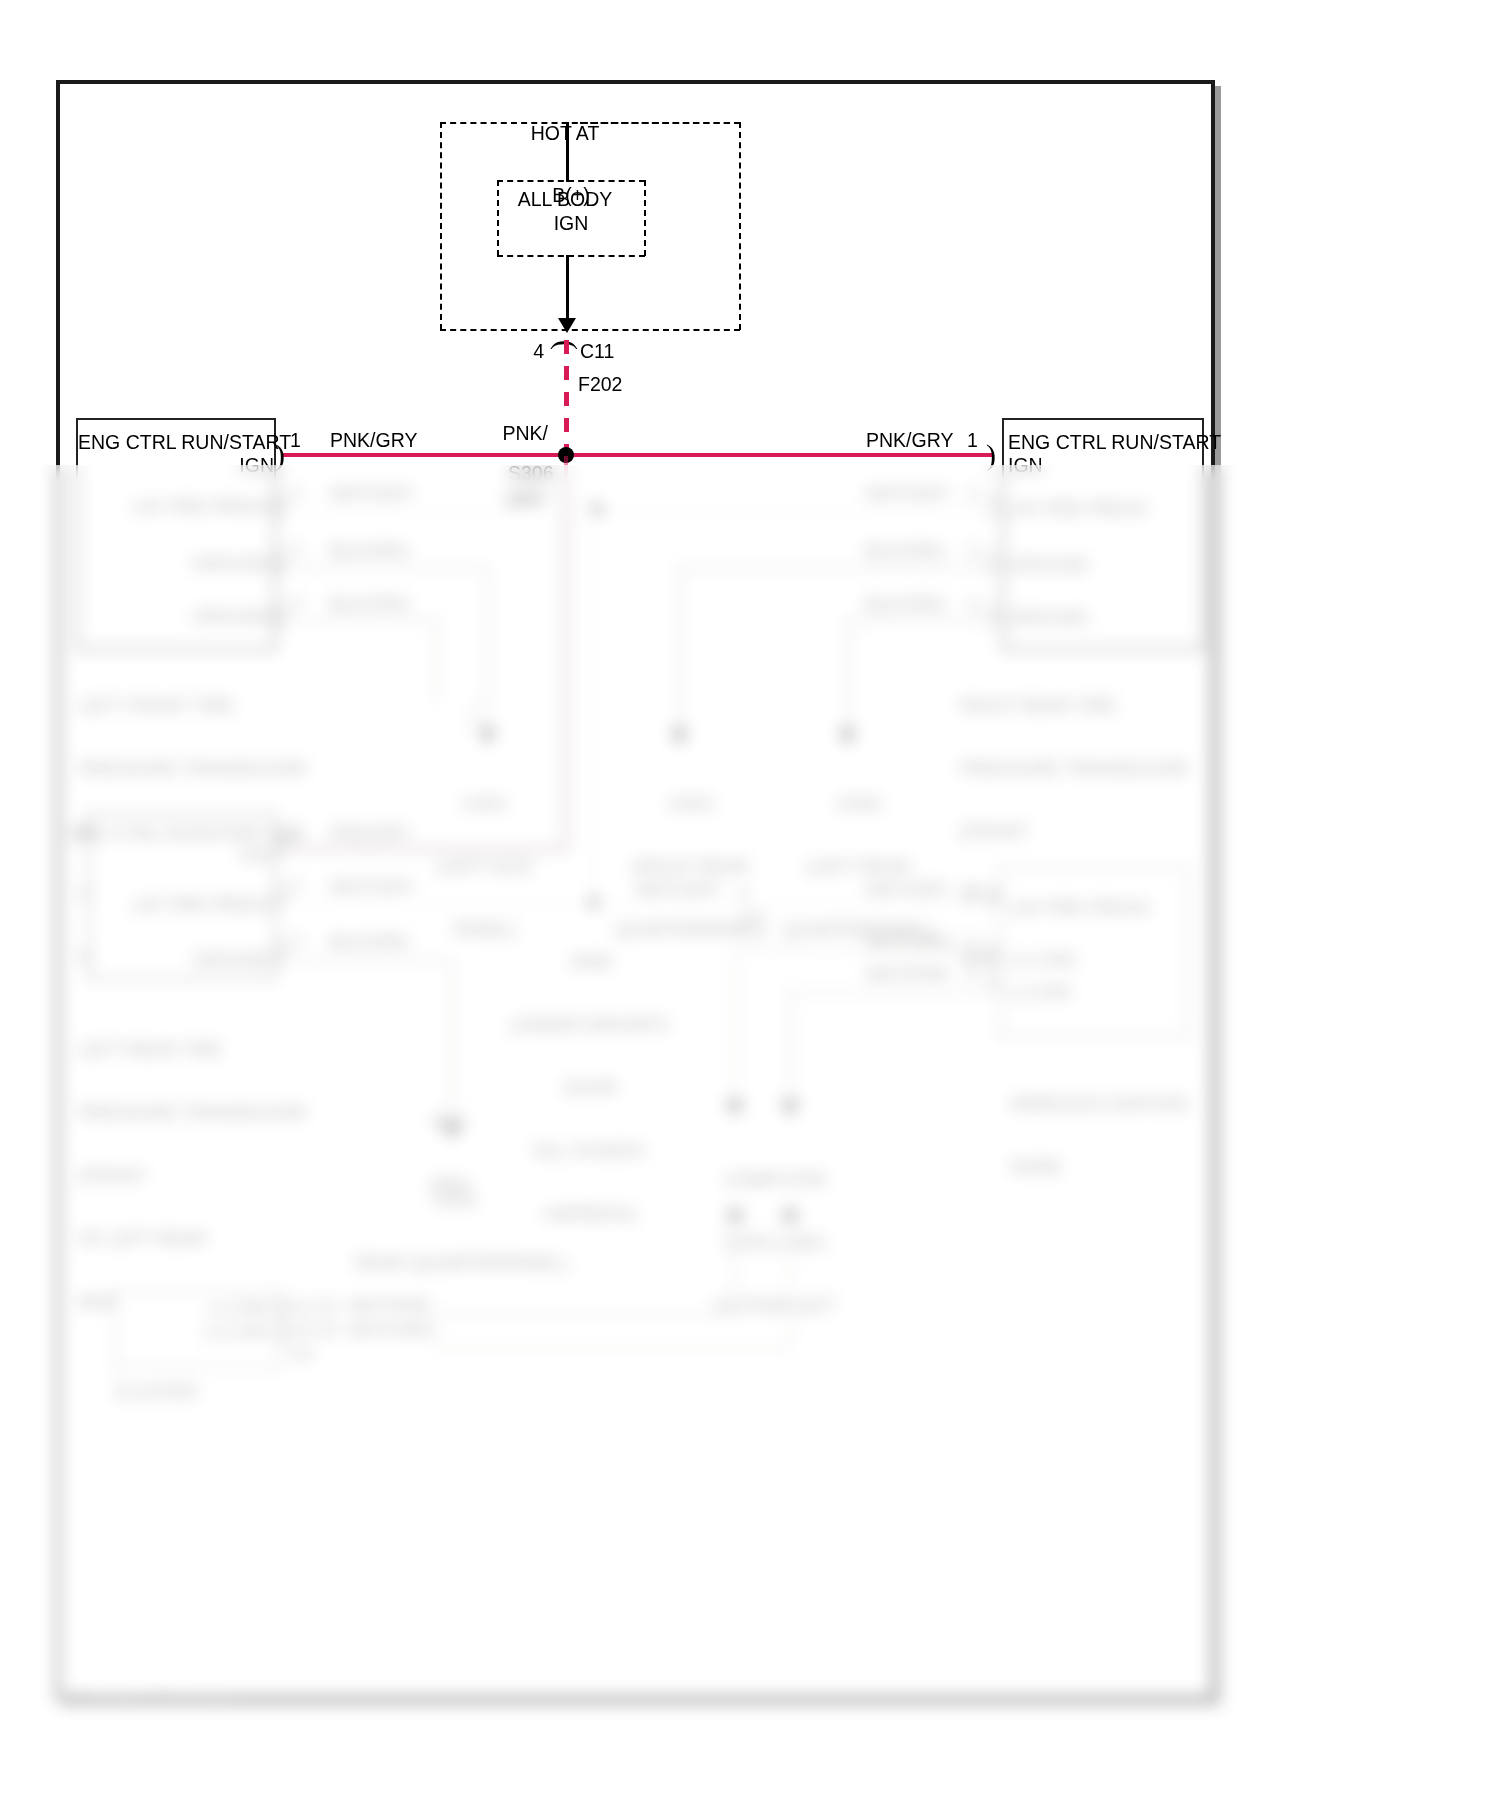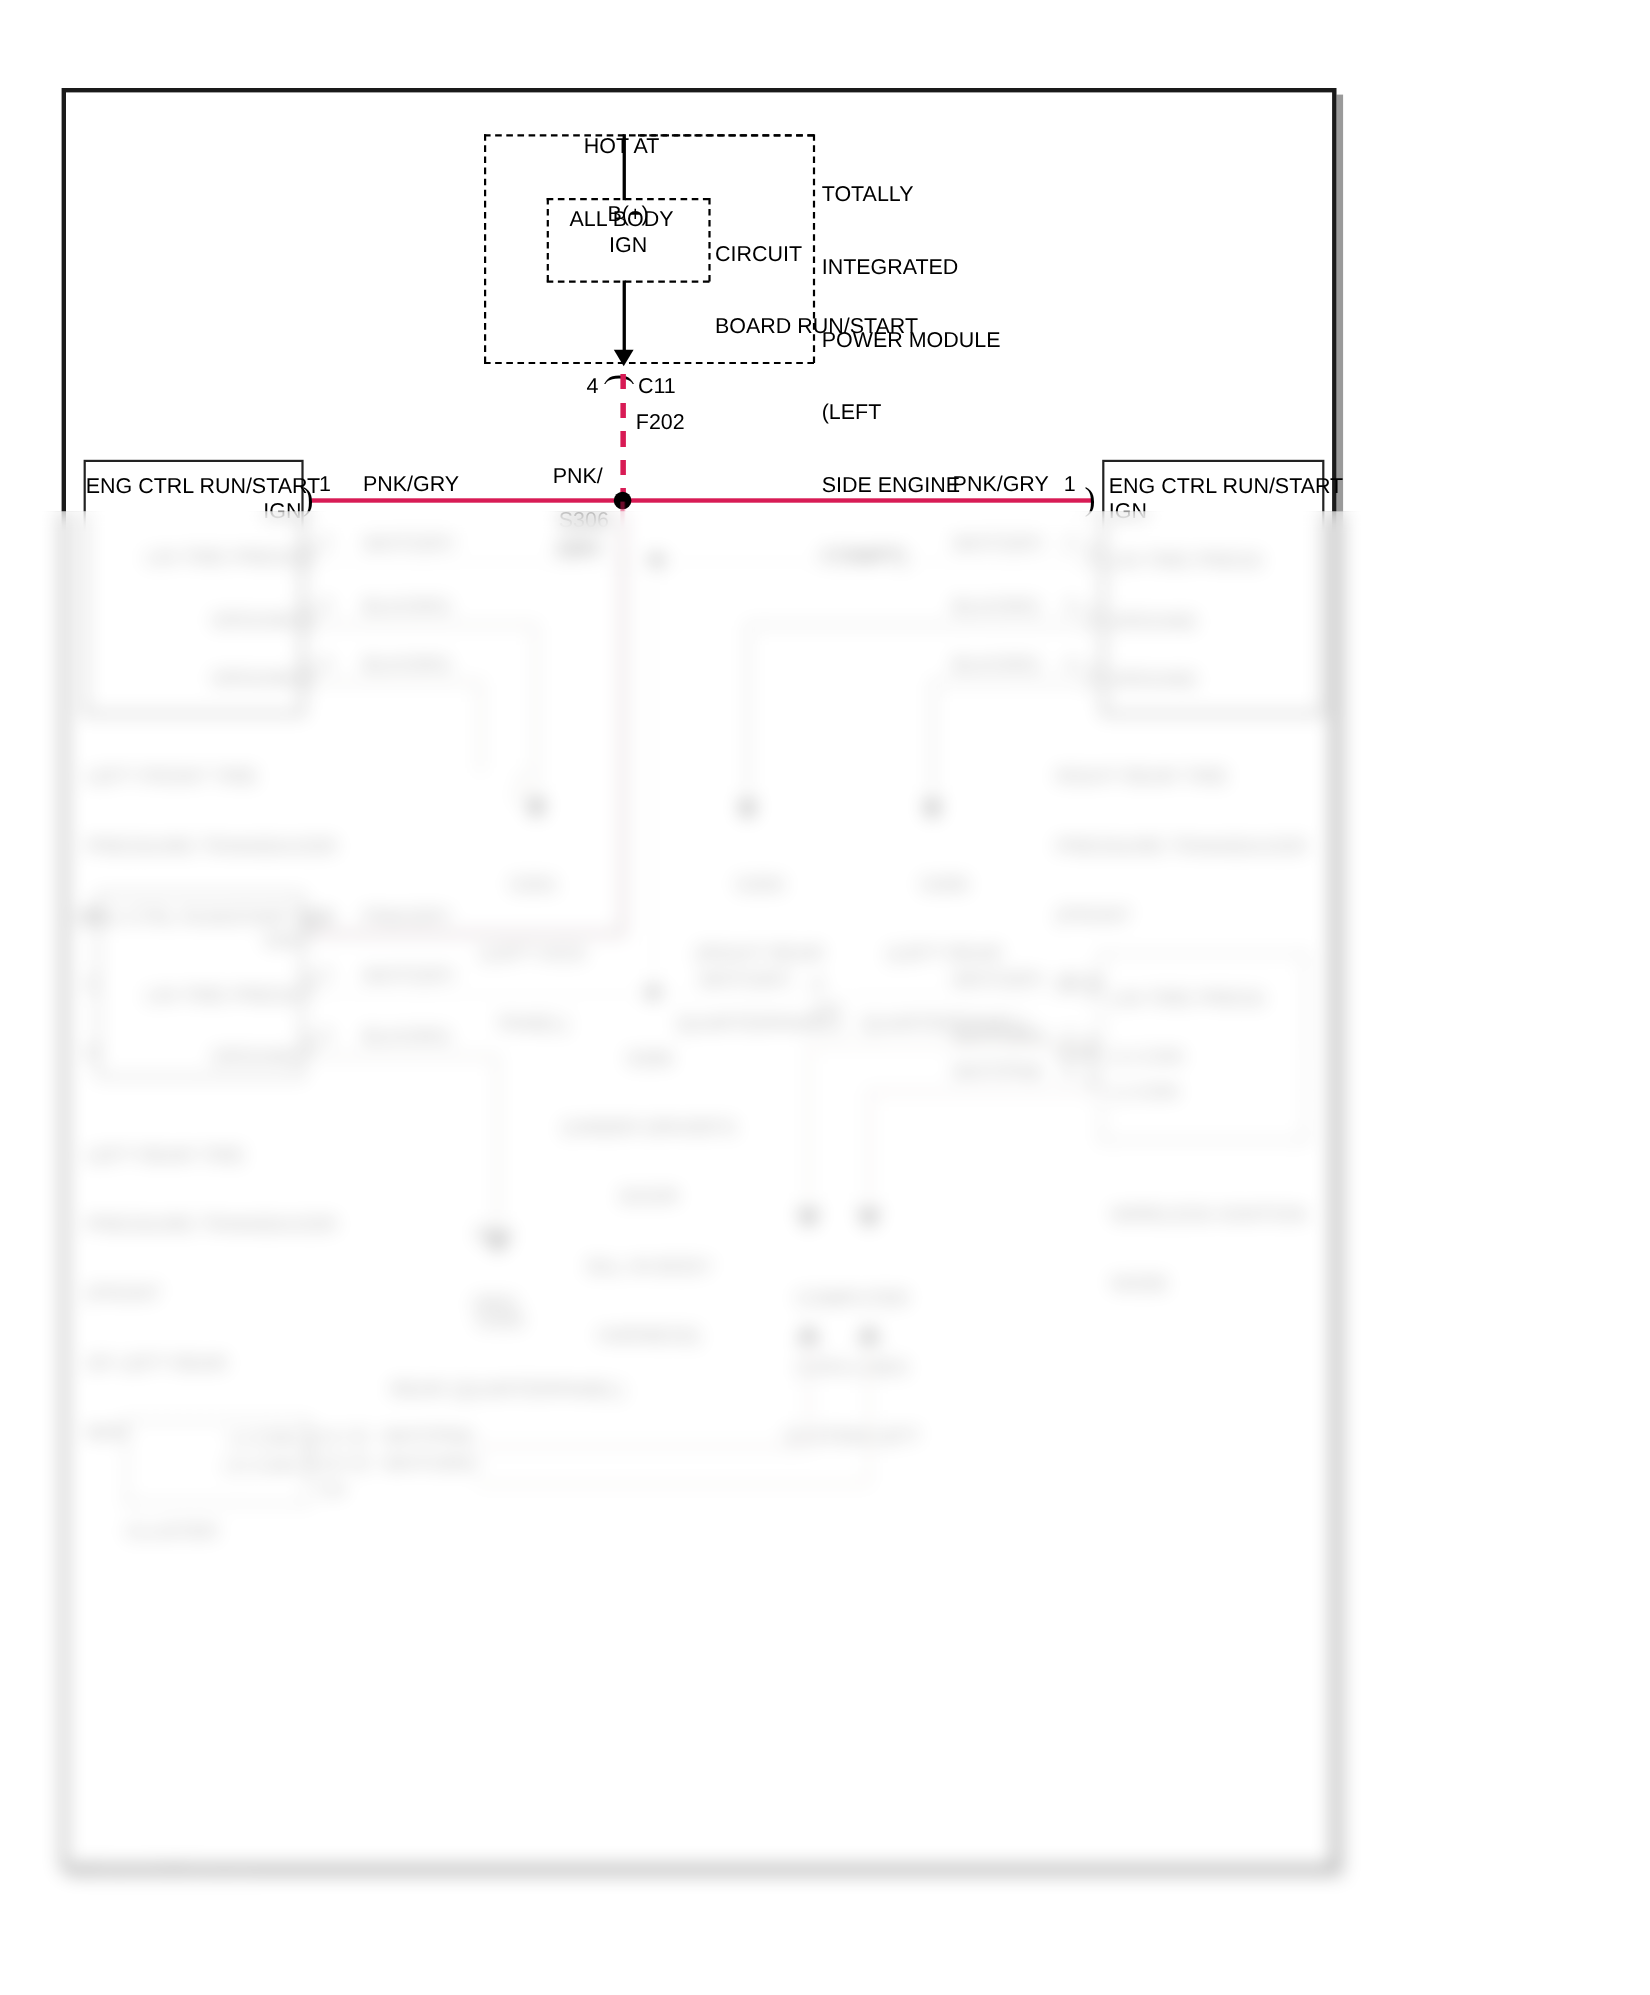--- a/index.html
+++ b/index.html
@@ -180,33 +180,21 @@
   <div class="dash-h" style="left:440px;top:329px;width:300px;"></div>
 
   <div class="dash-h" style="left:497px;top:180px;width:148px;"></div>
   <div class="dash-v" style="left:497px;top:180px;height:76px;"></div>
   <div class="dash-v" style="left:644px;top:180px;height:76px;"></div>
   <div class="dash-h" style="left:497px;top:255px;width:148px;"></div>
 
   <div class="lbl c" style="left:500px;top:184px;width:142px;">B(+)</div>
   <div class="lbl c" style="left:500px;top:212px;width:142px;">IGN</div>
 
-  <div class="lbl" style="left:650px;top:176px;width:240px;">
-    <div>CIRCUIT</div>
-    <div>BOARD RUN/START</div>
-  </div>
-
-  <div class="lbl" style="left:747px;top:122px;width:330px;">
-    <div>TOTALLY</div>
-    <div>INTEGRATED</div>
-    <div>POWER MODULE</div>
-    <div>(LEFT</div>
-    <div>SIDE ENGINE</div>
-    <div>COMPT)</div>
-  </div>
+
 
   <div class="solid-v" style="left:566px;top:122px;height:60px;"></div>
 
   <div class="solid-v" style="left:566px;top:255px;height:66px;"></div>
   <div class="arrow-d" style="left:558px;top:318px;"></div>
 
   <div class="brkt" style="left:556px;top:330px;transform:rotate(-90deg);">)</div>
 
   <div class="lbl r" style="left:500px;top:340px;width:44px;">4</div>
   <div class="lbl" style="left:580px;top:340px;width:80px;">C11</div>

